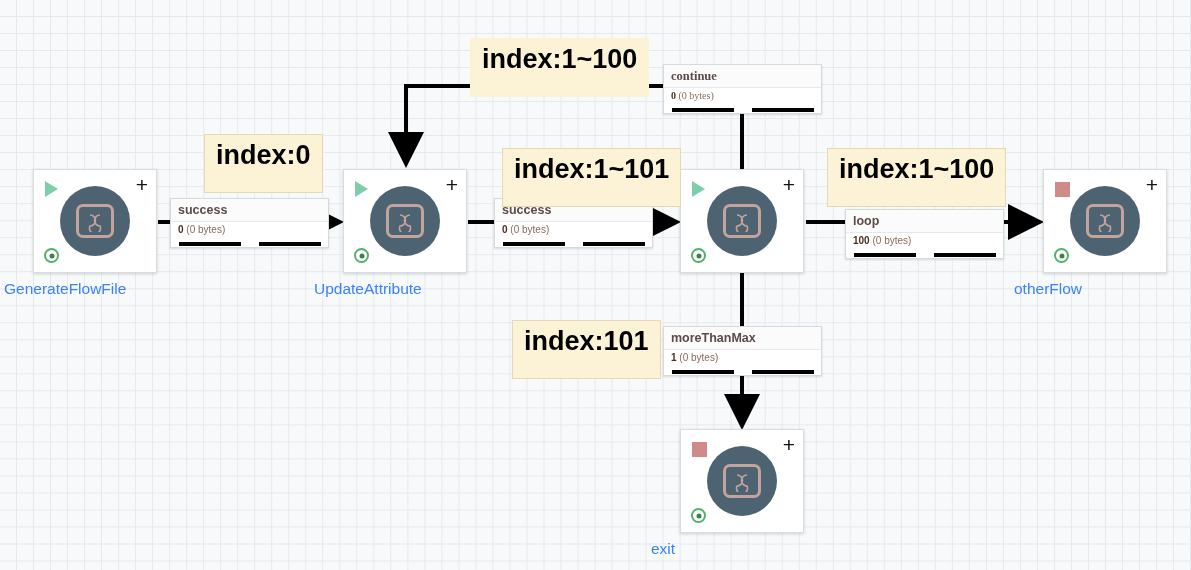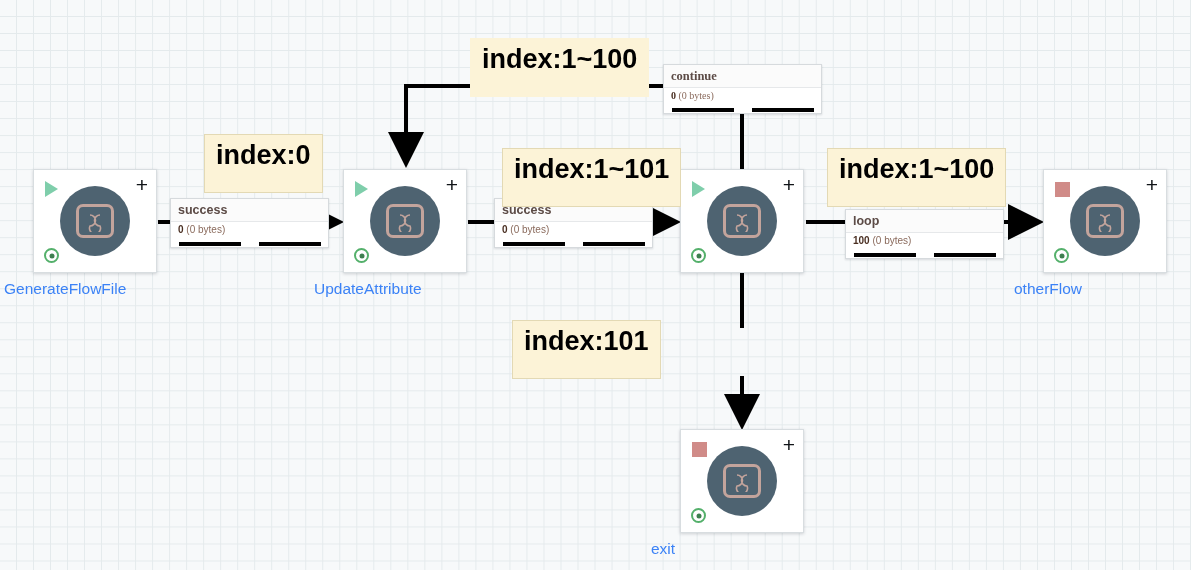--- a/index.html
+++ b/index.html
@@ -309,20 +309,29 @@
   <div class="conn" style="left:845px; top:198px;margin-top:11px;">
     <div class="conn-title">loop</div>
     <div class="conn-stats">
       <b>100</b>
       <span>(0 bytes)</span>
     </div>
     <span class="conn-bar left"></span>
     <span class="conn-bar right"></span>
   </div>
 
+  <div class="conn" style="left:663px; top:326px;">
+    <div class="conn-title">moreThanMax</div>
+    <div class="conn-stats">
+      <b>1</b>
+      <span>(0 bytes)</span>
+    </div>
+    <span class="conn-bar left"></span>
+    <span class="conn-bar right"></span>
+  </div>
 
   <div class="note" style="left:204px; top:134px;">index:0</div>
 
   <div class="note borderless" style="left:470px; top:38px;">index:1~100</div>
 
   <div class="note" style="left:474px; top:148px;margin-left:28px;">index:1~101</div>
 
   <div class="note" style="left:827px; top:148px;">index:1~100</div>
 
   <div class="note" style="left:478px; top:320px;margin-left:34px;">index:101</div>

